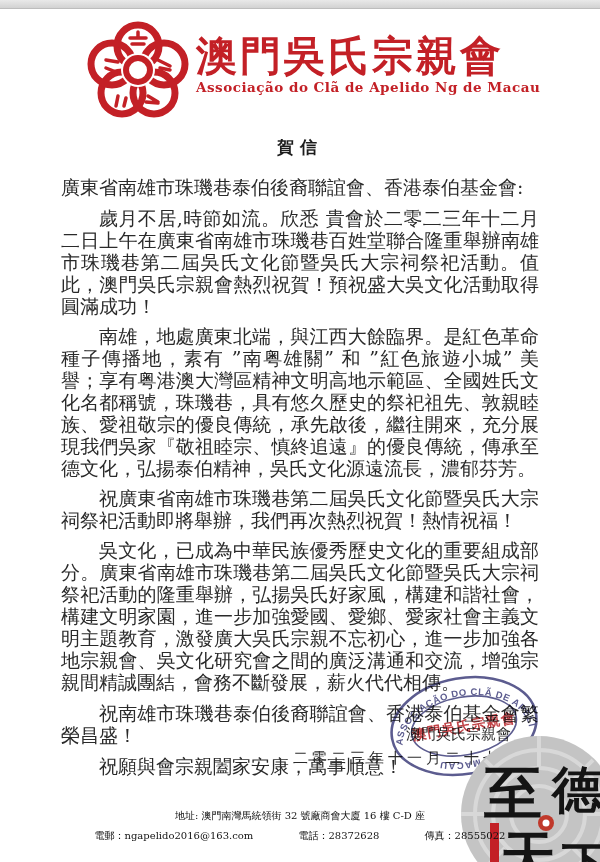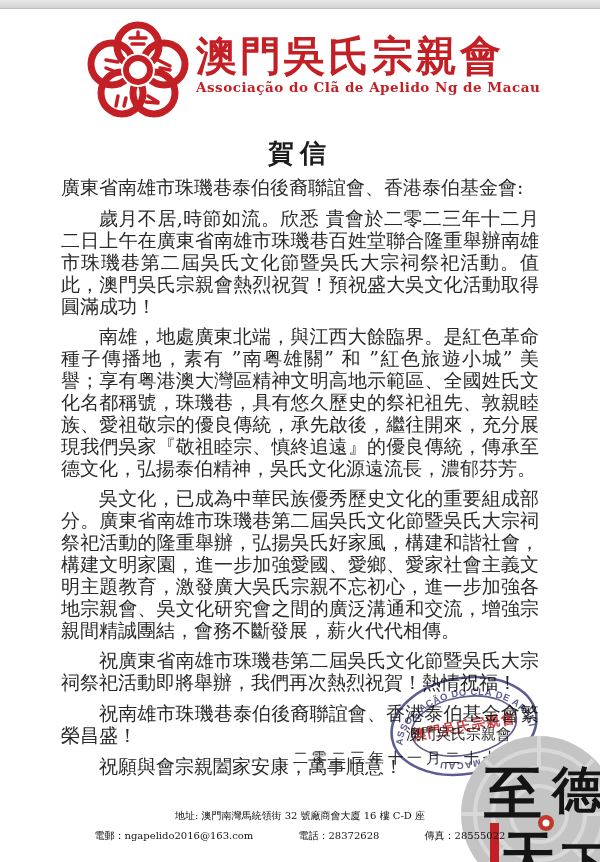--- a/index.html
+++ b/index.html
@@ -22,21 +22,21 @@
     color:#c32026; font-size:41px; font-weight:bold; letter-spacing:3px;
     line-height:1.1; white-space:nowrap;
   }
   .org-subtitle {
     color:#c32026; font-size:13.5px; font-weight:bold; margin-top:0;
     letter-spacing:0.5px; white-space:nowrap;
   }
   
   .letter-title {
     position:absolute; top:136px; left:0; width:600px; text-align:center;
-    font-size:26px; font-weight:bold; letter-spacing:6px; color:#1c1c1c;
+    font-size:17px; font-weight:bold; letter-spacing:6px; color:#1c1c1c;
   }
   .letter-body {
     position:absolute; top:176px; left:61px; width:478px;
     font-size:19px; line-height:22px; text-align:justify; color:#2a2a2a;
   }
   .recipient { text-indent:0; }
   .letter-body p.para { text-indent:2em; margin-top:8px; }
   .letter-body p.para.gap { margin-top:9px; }
   
   .sign-block {
@@ -88,22 +88,22 @@
     <div class="org-subtitle">Associação do Clã de Apelido Ng de Macau</div>
   </div>
 </div>
 
 <div class="letter-title">賀信</div>
 
 <div class="letter-body">
   <p class="recipient">廣東省南雄市珠璣巷泰伯後裔聯誼會、香港泰伯基金會:</p>
   <p class="para gap">歲月不居,時節如流。欣悉 貴會於二零二三年十二月二日上午在廣東省南雄市珠璣巷百姓堂聯合隆重舉辦南雄市珠璣巷第二屆吳氏文化節暨吳氏大宗祠祭祀活動。值此，澳門吳氏宗親會熱烈祝賀！預祝盛大吳文化活動取得圓滿成功！</p>
   <p class="para">南雄，地處廣東北端，與江西大餘臨界。是紅色革命種子傳播地，素有 ”南粤雄關” 和 ”紅色旅遊小城” 美譽；享有粤港澳大灣區精神文明高地示範區、全國姓氏文化名都稱號，珠璣巷，具有悠久歷史的祭祀祖先、敦親睦族、愛祖敬宗的優良傳統，承先啟後，繼往開來，充分展現我們吳家『敬祖睦宗、慎終追遠』的優良傳統，傳承至德文化，弘揚泰伯精神，吳氏文化源遠流長，濃郁芬芳。</p>
+  <p class="para">祝廣東省南雄市珠璣巷第二屆吳氏文化節暨吳氏大宗祠祭祀活動即將舉辦，我們再次熱烈祝賀！熱情祝福！</p>
   <p class="para">吳文化，已成為中華民族優秀歷史文化的重要組成部分。廣東省南雄市珠璣巷第二屆吳氏文化節暨吳氏大宗祠祭祀活動的隆重舉辦，弘揚吳氏好家風，構建和諧社會，構建文明家園，進一步加強愛國、愛鄉、愛家社會主義文明主題教育，激發廣大吳氏宗親不忘初心，進一步加強各地宗親會、吳文化研究會之間的廣泛溝通和交流，增強宗親間精誠團結，會務不斷發展，薪火代代相傳。</p>
-  <p class="para">祝廣東省南雄市珠璣巷第二屆吳氏文化節暨吳氏大宗祠祭祀活動即將舉辦，我們再次熱烈祝賀！熱情祝福！</p>
   <p class="para gap">祝南雄市珠璣巷泰伯後裔聯誼會、香港泰伯基金會繁榮昌盛！</p>
   <p class="para gap">祝願與會宗親闔家安康，萬事順意！</p>
 </div>
 
 <div class="sign-block">
   <div class="sign-line">澳門吳氏宗親會</div>
   <div class="date-line">二零二三年十一月二十七日</div>
 </div>
 
 <svg class="seal" viewBox="0 0 152 104" aria-hidden="true">

